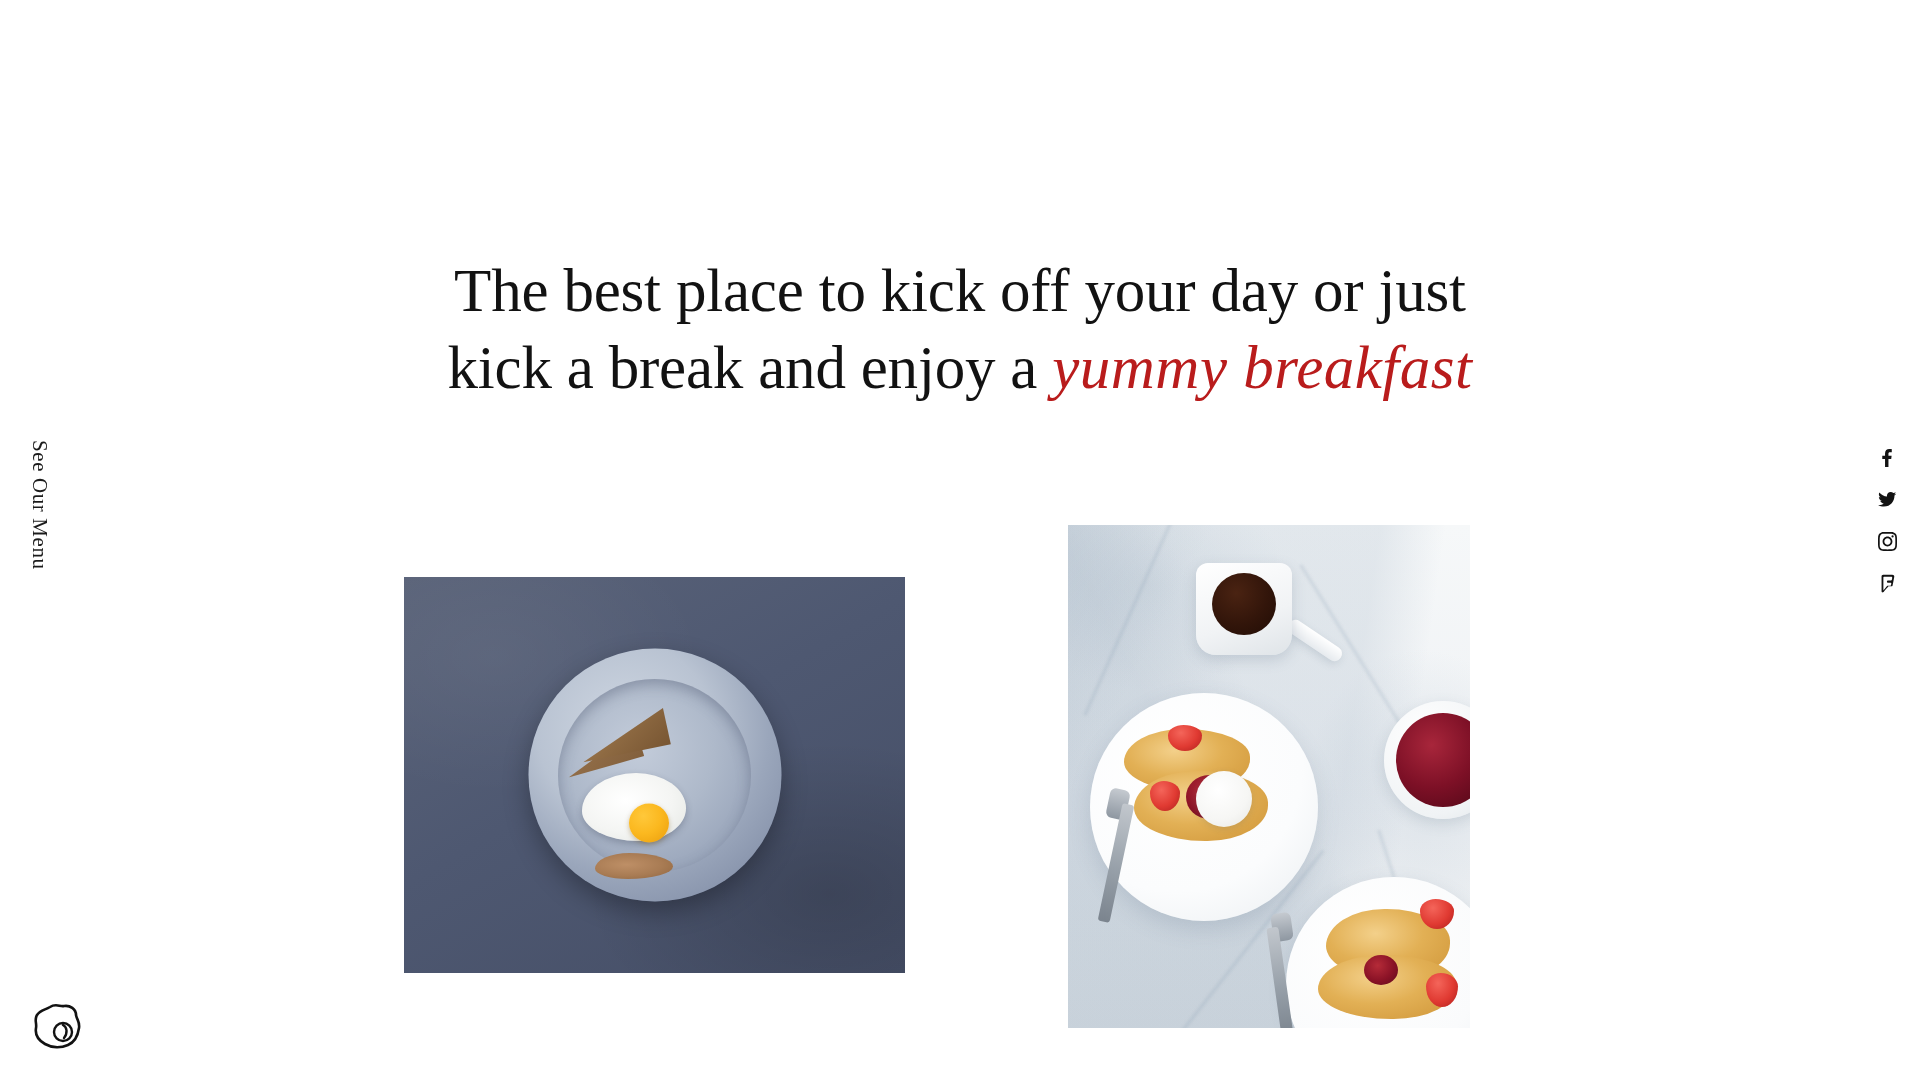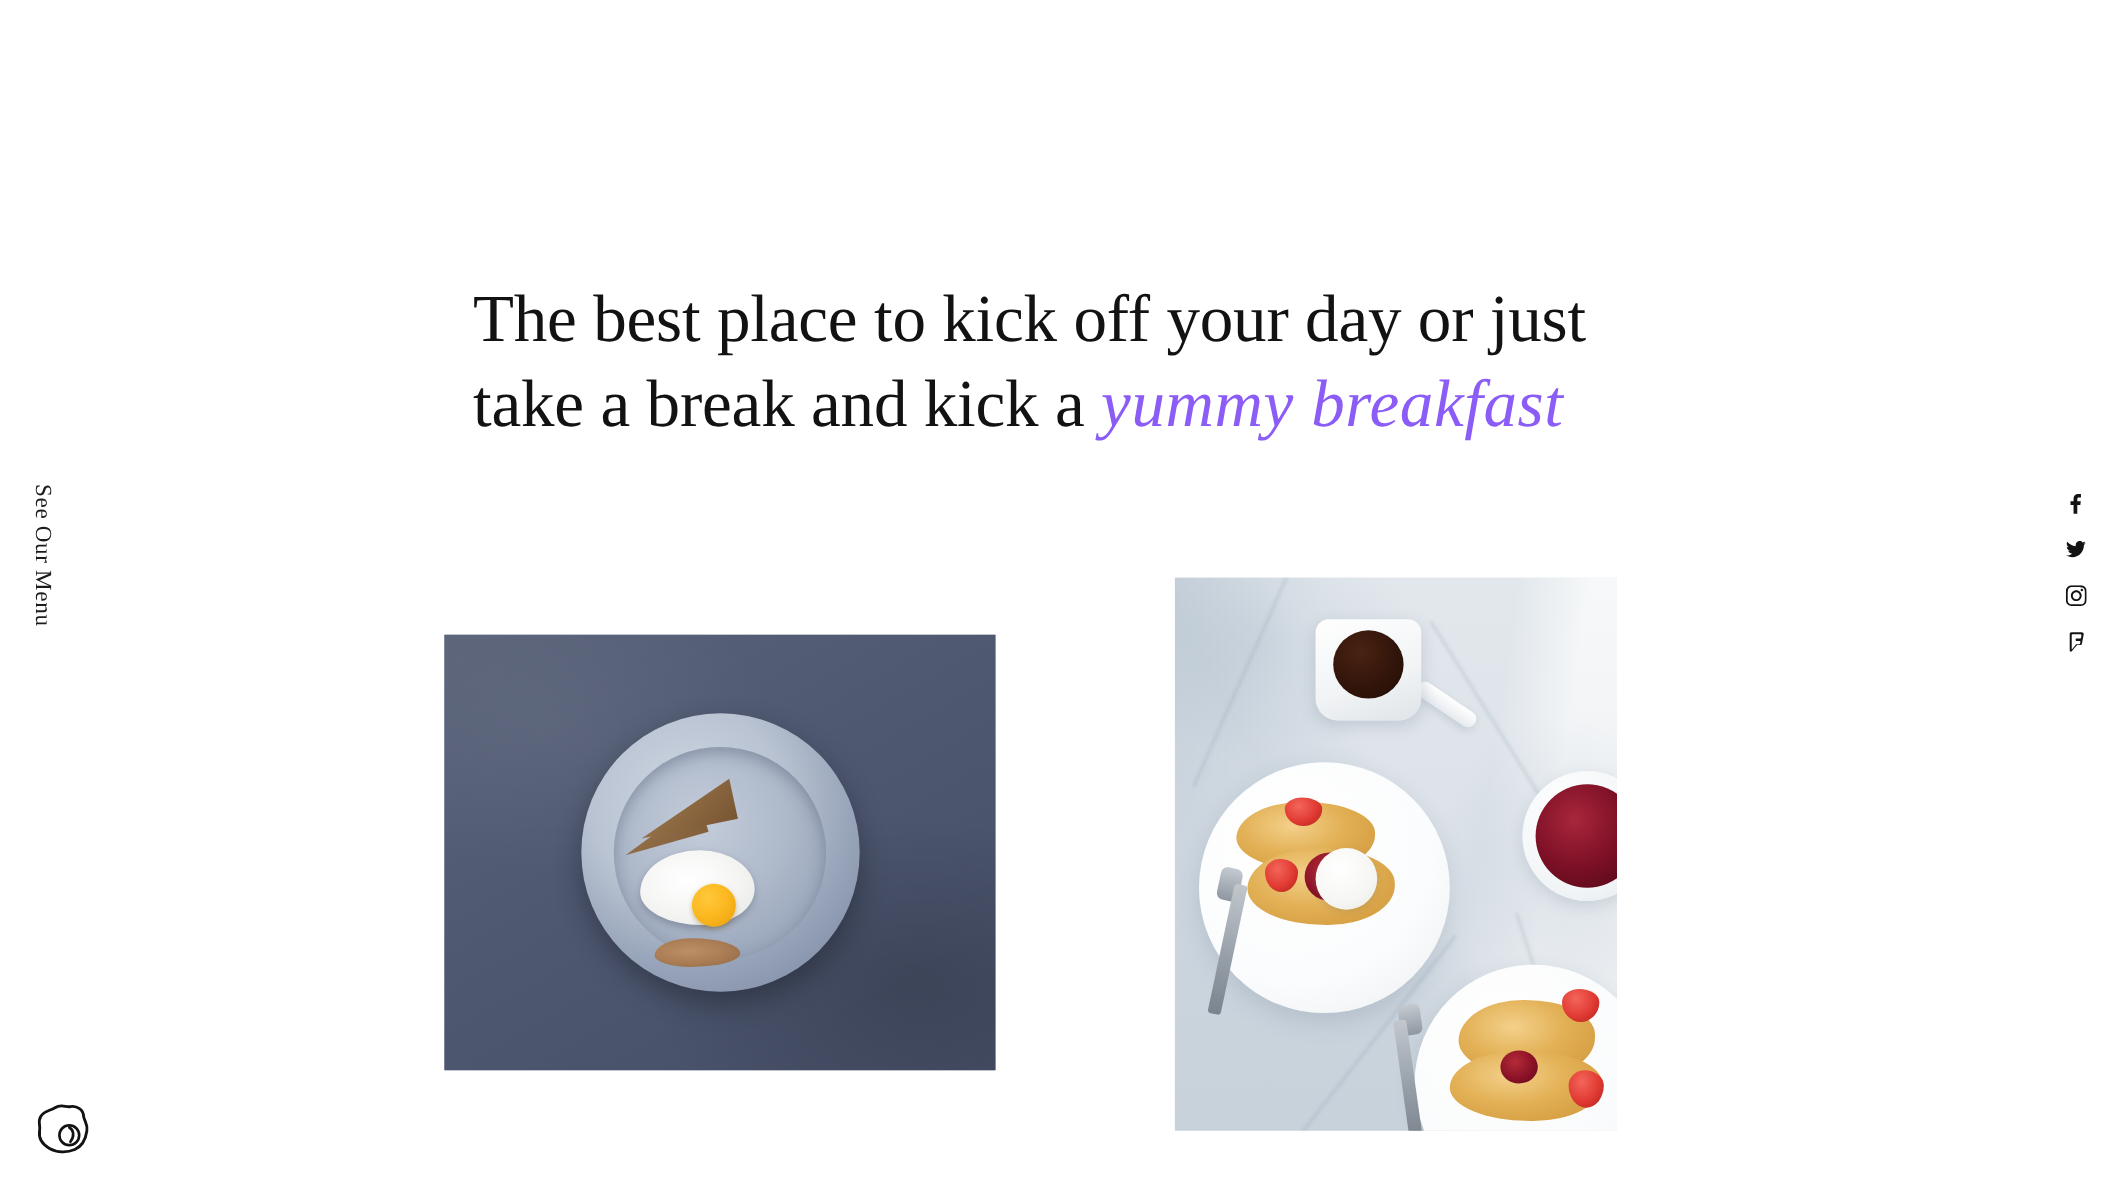--- a/index.html
+++ b/index.html
@@ -43,29 +43,30 @@
     cursor: pointer;
     text-decoration: none;
   }
 
   
   .headline {
     position: absolute;
     left: 50%; top: 252px;
     transform: translateX(-50%);
     width: 1060px;
+    text-align: center;
     font-family: "Liberation Serif", serif;
     font-size: 61px;
     line-height: 1.27;
     color: #121212;
     letter-spacing: -0.2px;
   }
   .headline .accent {
     font-style: italic;
-    color: #8b5cf6;
+    color: #b91c1c;
     letter-spacing: 0.5px;
   }
 
   
   .see-menu {
     position: absolute;
     left: 30px; top: 440px;
     width: 30px;
     font-family: "Liberation Serif", serif;
     font-size: 21px;
@@ -278,21 +279,21 @@
 </style>
 </head>
 <body>
 
 <div class="page">
 
 
   <div class="headline">
     <span>The best place to kick off your day or just</span>
     <br>
-    <span>take a break and kick a </span><span class="accent">yummy breakfast</span>
+    <span>kick a break and enjoy a </span><span class="accent">yummy breakfast</span>
   </div>
 
   <div class="see-menu">See Our Menu</div>
 
   <div class="social">
 
     <div class="social-link">
       <svg viewBox="0 0 24 24">
           <path d="M15.1 5.3h2.3V1.5C17 1.4 15.7 1.3 14.2 1.3c-3.1 0-5.3 1.9-5.3 5.5v3H5.4v4.2h3.5v10.7h4.3V14h3.5l.5-4.2h-4V7.2c0-1.2.3-1.9 2-1.9z"></path>
         </svg>

